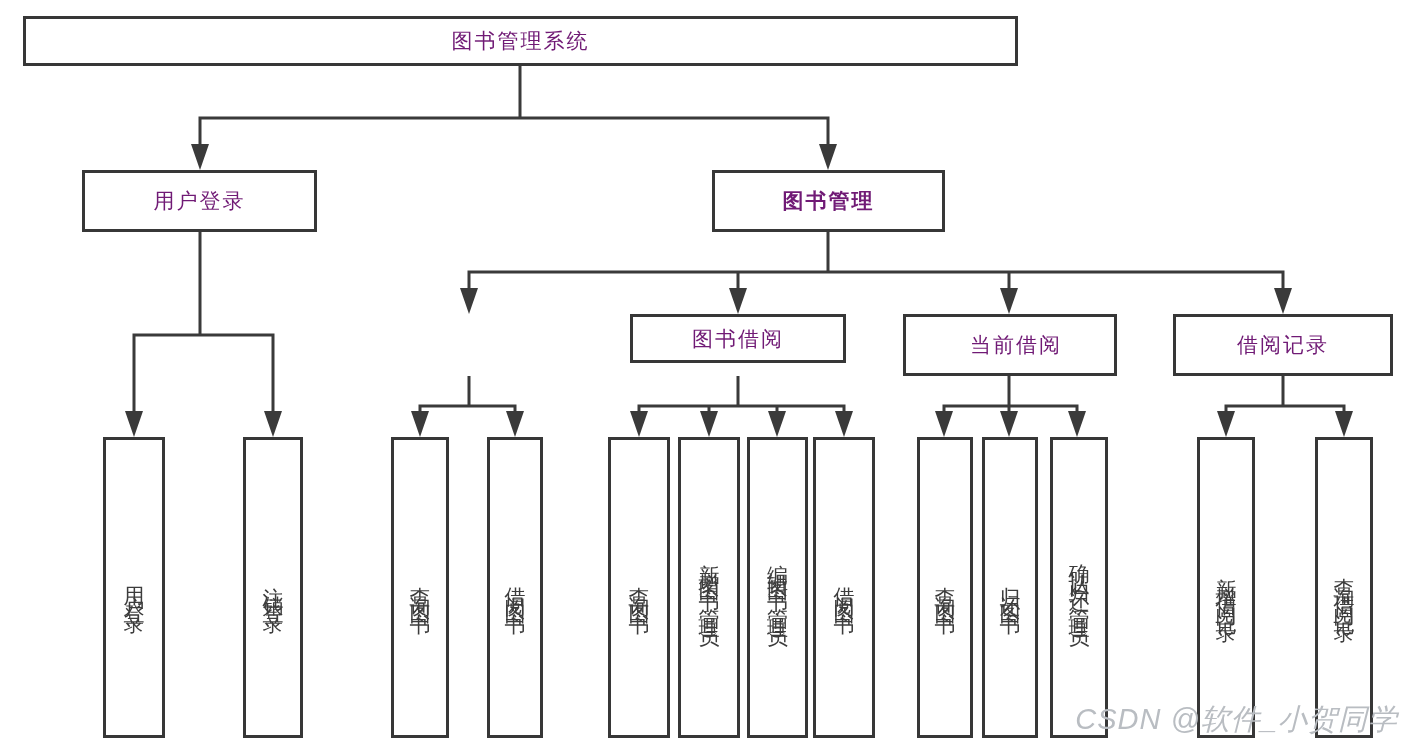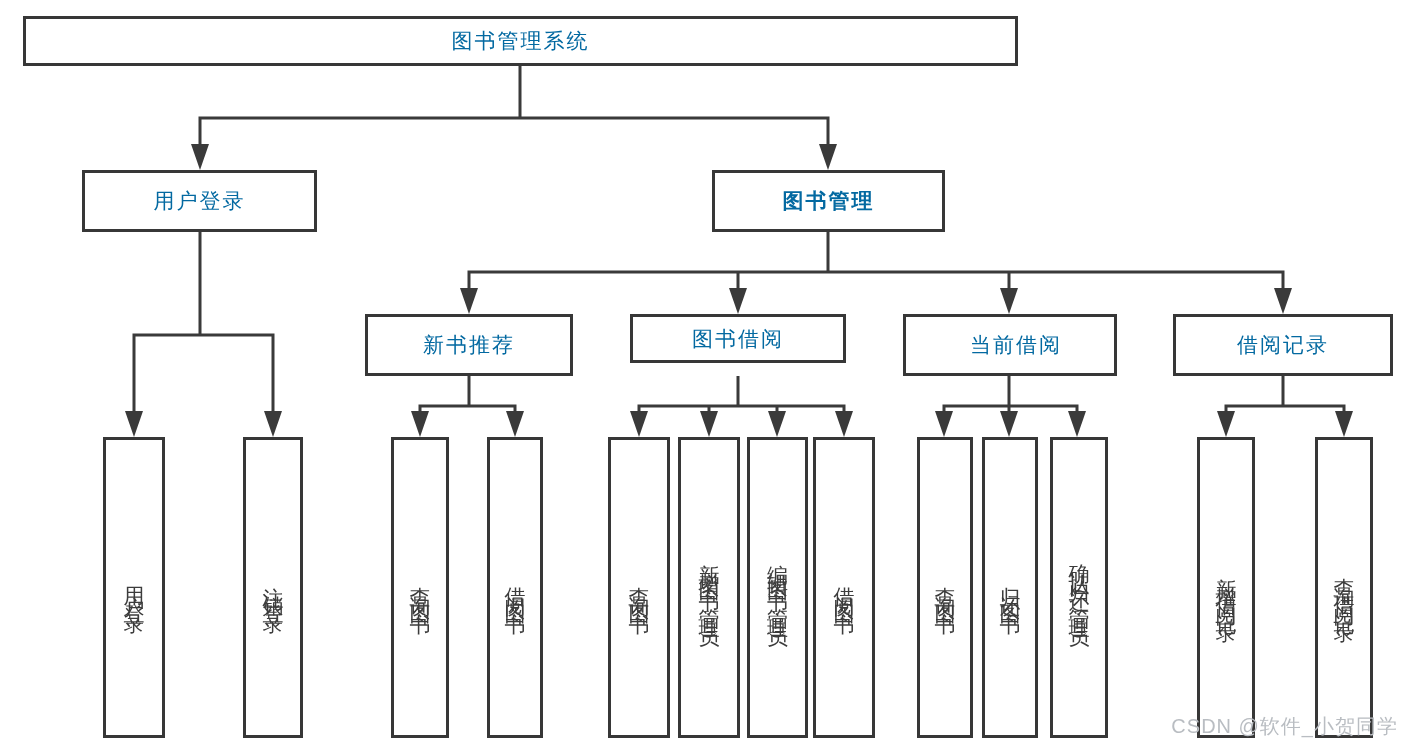--- a/index.html
+++ b/index.html
@@ -4,35 +4,35 @@
 <style>
   html,body{margin:0;padding:0;background:#ffffff;}
   .canvas{
     position:relative;width:1405px;height:747px;background:#ffffff;overflow:hidden;
     font-family:"Liberation Sans","DejaVu Sans",sans-serif;
   }
   .connectors{position:absolute;left:0;top:0;z-index:1;}
   .node{
     position:absolute;box-sizing:border-box;border:3px solid #373737;background:#ffffff;
     display:flex;align-items:center;justify-content:center;
-    font-size:21px;color:#0369a1;letter-spacing:2px;z-index:2;
+    font-size:21px;color:#701a75;letter-spacing:2px;z-index:2;
   }
   .leaf{
     position:absolute;box-sizing:border-box;border:3px solid #373737;background:#ffffff;
     display:flex;align-items:center;justify-content:center;z-index:2;
     top:437px;height:301px;
   }
   .leaf .vtext{
     writing-mode:vertical-rl;text-orientation:mixed;
     font-size:21px;color:#3c3c3c;letter-spacing:9px;line-height:1.15;
     white-space:nowrap;
   }
   .watermark{
     position:absolute;right:7px;bottom:7px;z-index:5;
-    font-size:20px;color:#b9bdc2;letter-spacing:1px;
+    font-size:29px;color:#b9bdc2;letter-spacing:1px;font-style:italic;
   }
 </style>
 </head>
 <body>
 
 <div class="canvas">
 
   <svg class="connectors" width="1405" height="747">
     <g stroke="#3a3a3a" stroke-width="3" fill="none">
 
@@ -84,23 +84,20 @@
     <span>图书管理系统</span>
   </div>
 
   <div class="node" style="left:82px;top:170px;width:235px;height:62px;">
     <span>用户登录</span>
   </div>
   <div class="node" style="left:712px;top:170px;width:233px;height:62px;font-weight:bold;">
     <span>图书管理</span>
   </div>
 
-  <div class="node" style="left:365px;top:314px;width:208px;height:62px;">
-    <span>新书推荐</span>
-  </div>
   <div class="node" style="left:630px;top:314px;width:216px;height:49px;">
     <span>图书借阅</span>
   </div>
   <div class="node" style="left:903px;top:314px;width:214px;height:62px;padding-left:12px;">
     <span>当前借阅</span>
   </div>
   <div class="node" style="left:1173px;top:314px;width:220px;height:62px;">
     <span>借阅记录</span>
   </div>
 

